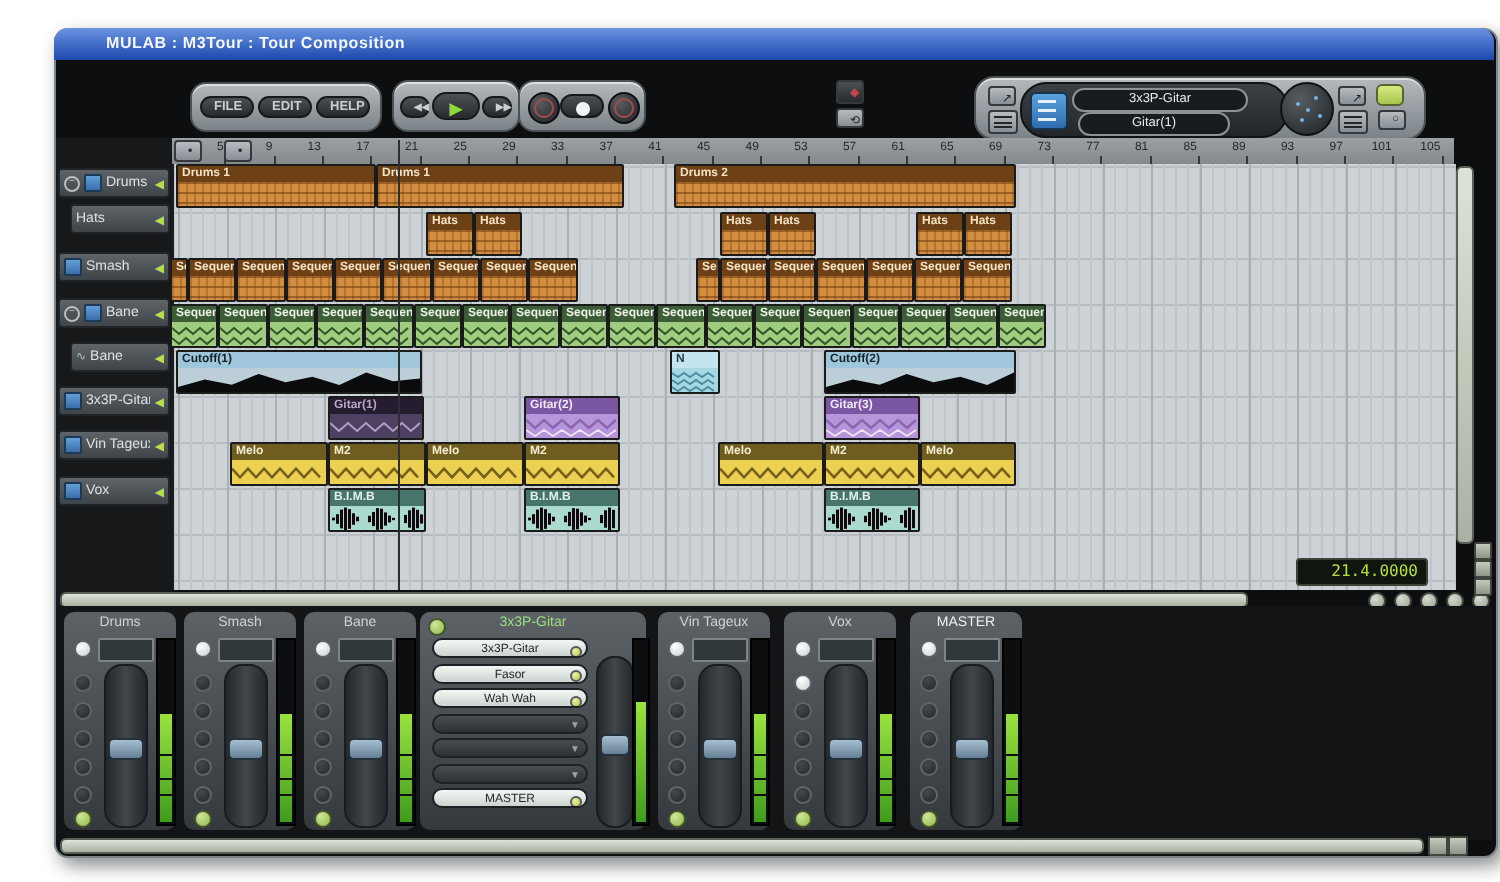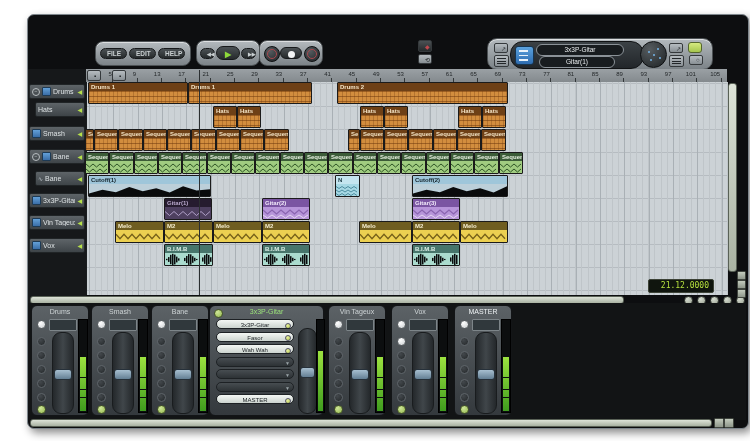--- a/index.html
+++ b/index.html
@@ -98,20 +98,23 @@
   .slot .dot{position:absolute;right:2px;top:2.5px;width:4px;height:4px;border-radius:50%;
              background:radial-gradient(circle at 35% 30%,#e8f0a0,#b8cc50);border:.5px solid #556;}
   .slot .dn{position:absolute;right:3px;top:0;color:#9aa4a8;font-size:5px;line-height:10px;}
 </style>
 </head>
 <body>
 
 <div id="stage">
 
   <div class="abs window"></div>
+  <div class="abs titlebar">
+    <span>MULAB : M3Tour : Tour Composition</span>
+  </div>
 
   <div class="abs panel" style="left:95px;top:41px;width:94px;height:23px;">
     <button class="abs pillbtn" style="left:4px;top:6px;width:27px;height:11px;">FILE</button>
     <button class="abs pillbtn" style="left:33px;top:6px;width:27px;height:11px;">EDIT</button>
     <button class="abs pillbtn" style="left:62px;top:6px;width:27px;height:11px;">HELP</button>
   </div>
 
   <div class="abs panel" style="left:196px;top:40px;width:62px;height:24px;">
     <button class="abs pillbtn" style="left:3px;top:7px;width:15px;height:11px;font-size:5px;"><span>◀◀</span></button>
     <button class="abs pillbtn" style="left:19px;top:5px;width:24px;height:14px;color:#8ed83a;font-size:8px;line-height:13px;"><span>▶</span></button>
@@ -715,21 +718,21 @@
   <div class="abs scrollbar" style="left:30px;top:296px;width:592px;height:6px;"></div>
   <span class="abs dotbtn" style="left:684px;top:296px;width:7px;height:7px;"></span>
   <span class="abs dotbtn" style="left:697px;top:296px;width:7px;height:7px;"></span>
   <span class="abs dotbtn" style="left:710px;top:296px;width:7px;height:7px;"></span>
   <span class="abs dotbtn" style="left:723px;top:296px;width:7px;height:7px;"></span>
   <span class="abs dotbtn" style="left:736px;top:296px;width:7px;height:7px;"></span>
   <span class="abs minisq" style="left:737px;top:271px;width:7px;height:7px;"></span>
   <span class="abs minisq" style="left:737px;top:280px;width:7px;height:7px;"></span>
   <span class="abs minisq" style="left:737px;top:289px;width:7px;height:7px;"></span>
   <div class="abs poslcd" style="left:648px;top:279px;width:60px;height:12px;line-height:12px;padding-right:4px;">
-    <span>21.12.0000</span>
+    <span>21.4.0000</span>
   </div>
 
   <div class="abs mixzone"></div>
   <div id="mixer">
       <div class="chan" style="left: 31px; top: 305px; width: 58px; height: 111px;">
         <div class="ct">Drums</div>
         <span class="led on" style="left: 5px; top: 14px; width: 7px; height: 7px;"></span>
         <span class="cdisp" style="left: 17px; top: 13px; width: 26px; height: 10px;"></span>
         <span class="led off" style="left: 5px; top: 31px; width: 7px; height: 7px;"></span>
         <span class="led off" style="left: 5px; top: 45px; width: 7px; height: 7px;"></span>

